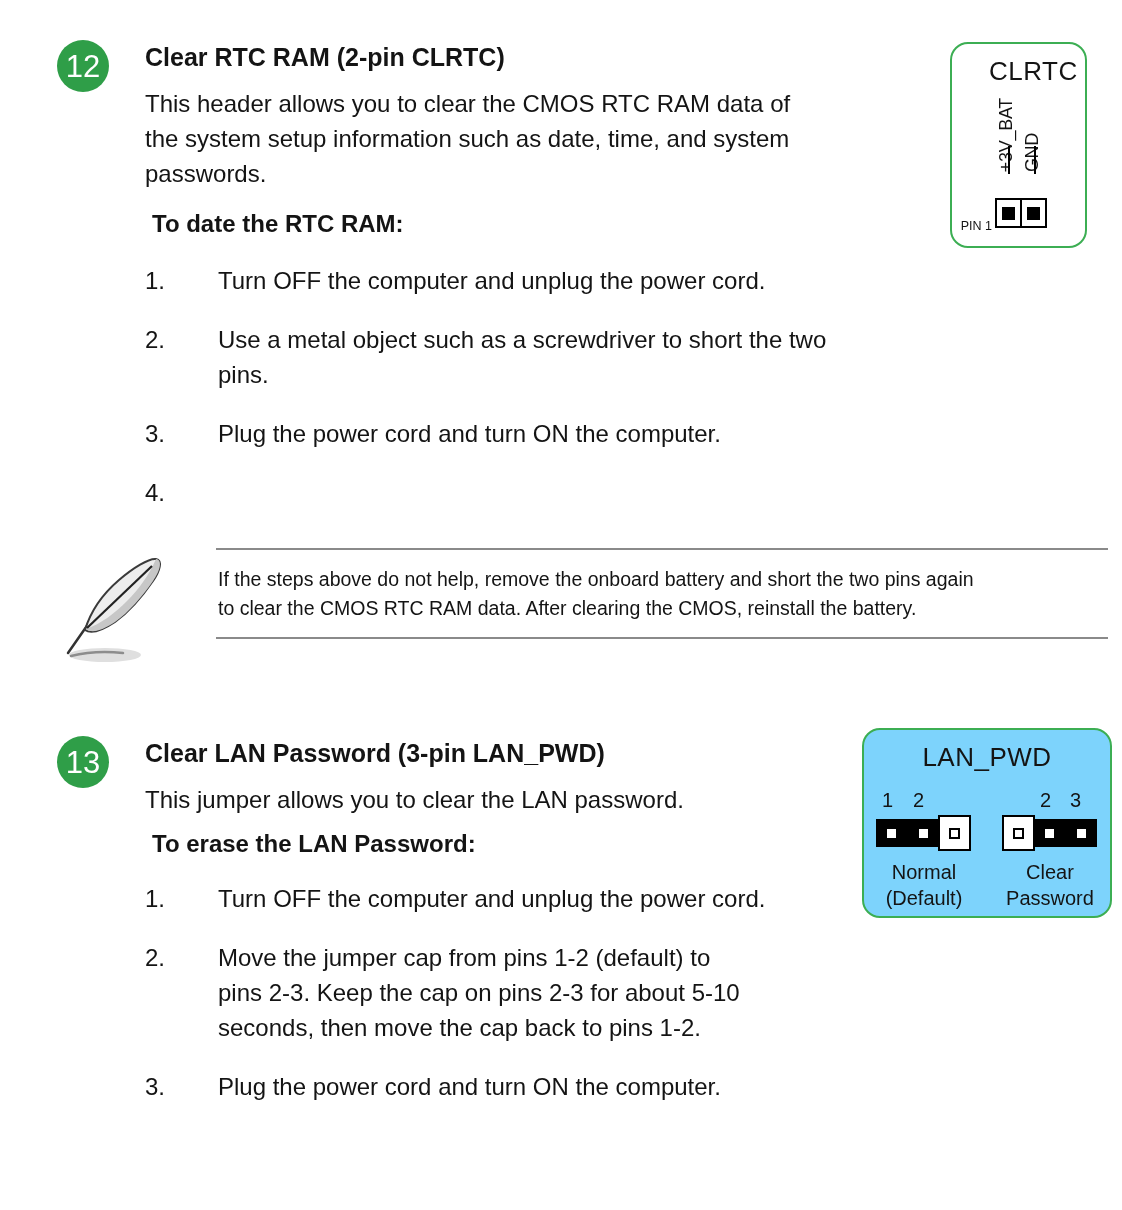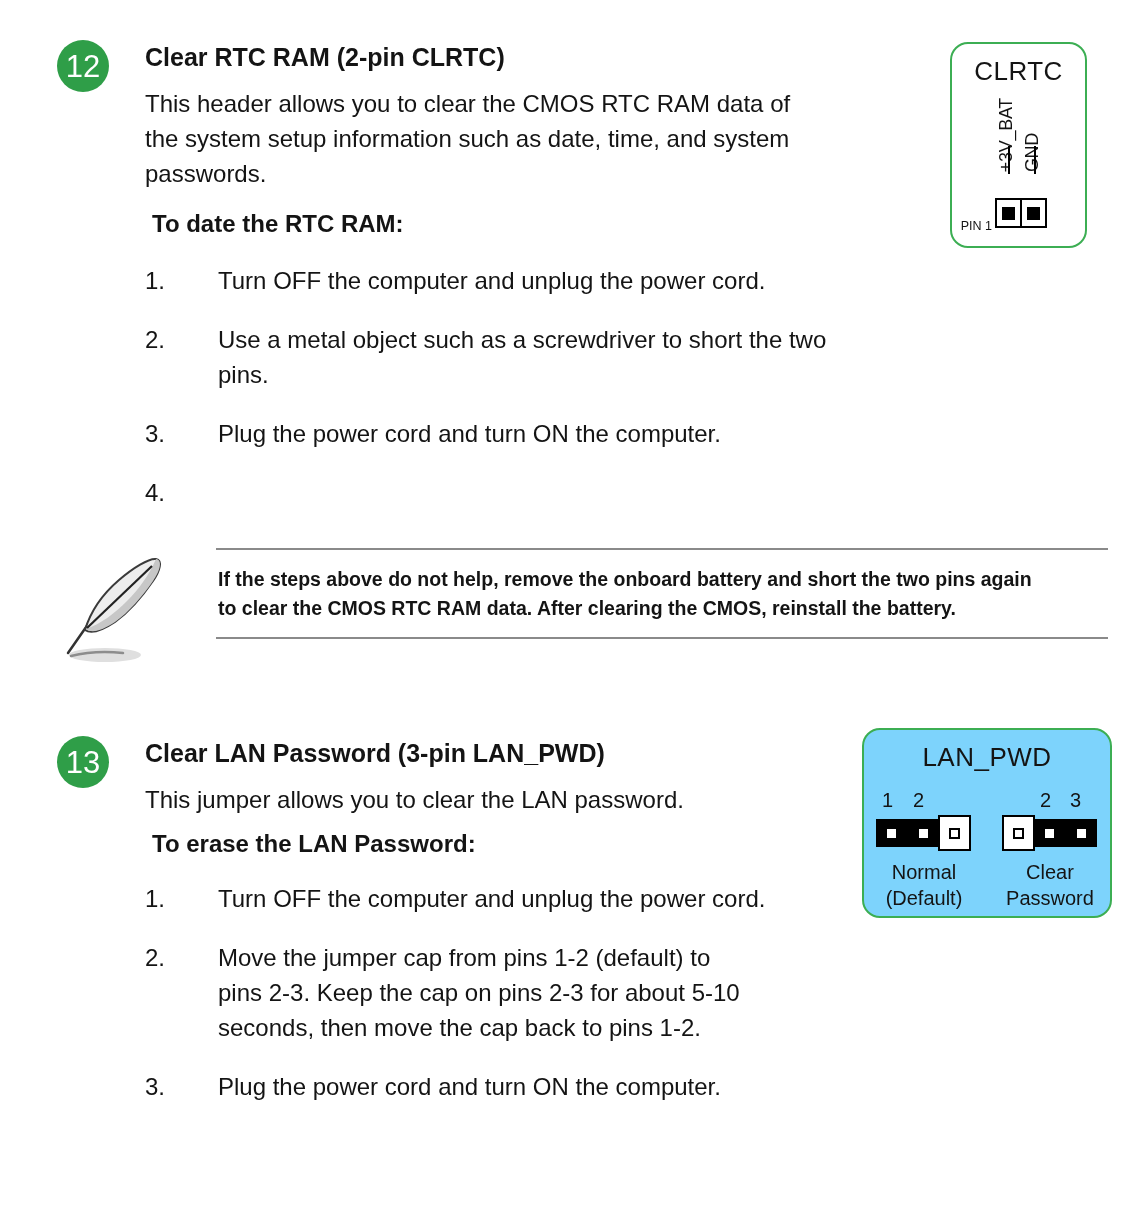--- a/index.html
+++ b/index.html
@@ -37,21 +37,21 @@
   #sec13 .steps{margin-top:22px;}
   .step{display:flex;font-size:24px;line-height:35px;margin-bottom:24px;}
   .step-num{width:73px;flex:none;}
   .step-text{white-space:pre-line;}
   
   .clrtc-box{
     position:absolute;left:950px;top:42px;width:137px;height:206px;
     border:2.5px solid var(--box-green);border-radius:18px;background:#fff;
     box-sizing:border-box;
   }
-  .clrtc-title{text-align:center;margin-top:12px;font-size:26px;letter-spacing:.5px;}
+  .clrtc-title{text-align:left;margin-top:12px;font-size:26px;letter-spacing:.5px;margin-left:37px;}
   .vlabel{
     position:absolute;writing-mode:vertical-rl;transform:rotate(180deg);
     font-size:18px;letter-spacing:-.3px;white-space:nowrap;
   }
   .vlabel-bat{left:44px;bottom:74px;}
   .vlabel-gnd{left:70px;bottom:74px;}
   .connector{position:absolute;width:2px;height:28px;top:102px;background:#000;}
   .connector-left{left:56px;}
   .connector-right{left:82px;}
   .pinpair{position:absolute;left:43px;top:154px;display:flex;}
@@ -64,21 +64,21 @@
   .pin1{position:absolute;left:4px;top:175px;width:36px;font-size:12.5px;text-align:right;}
   
   .note-row{display:flex;align-items:flex-start;}
   .note-icon-cell{width:216px;flex:none;position:relative;height:120px;}
   .note-icon-cell svg{position:absolute;left:55px;top:2px;}
   .note-box{
     flex:1;margin-right:14px;
     border-top:2.5px solid var(--rule-gray);
     border-bottom:2.5px solid var(--rule-gray);
     padding:15px 2px 14px 2px;
-    font-size:19.5px;line-height:29px;white-space:pre-line;font-weight:bold;
+    font-size:19.5px;line-height:29px;white-space:pre-line;
   }
   
   .lan-box{
     position:absolute;left:862px;top:60px;width:250px;height:190px;
     border:2.5px solid var(--box-green);border-radius:18px;background:#7dd3fc;
     box-sizing:border-box;
   }
   .lan-title{text-align:center;margin-top:12px;font-size:26px;letter-spacing:.5px;}
   .lan-groups{display:flex;justify-content:space-between;margin:16px 12px 0;}
   .lan-group{width:96px;}

